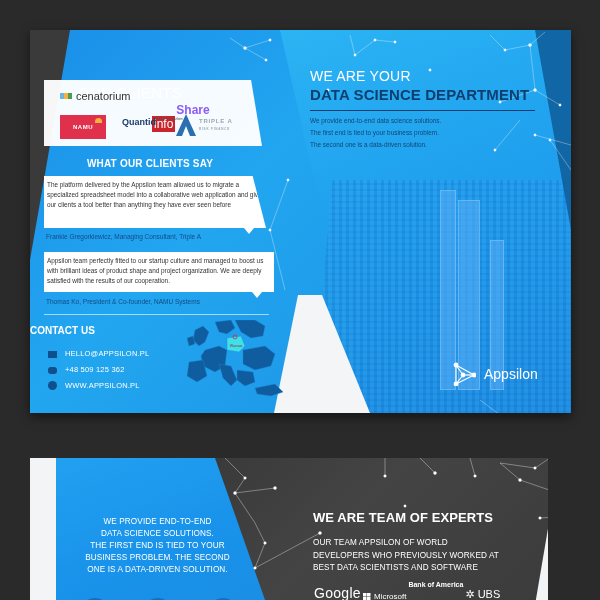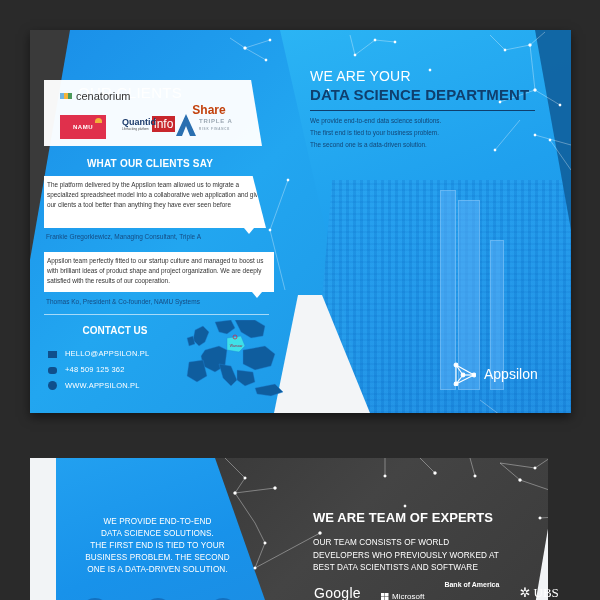--- a/index.html
+++ b/index.html
@@ -29,43 +29,43 @@
 
   .clients-title { position: absolute; left: 30px; top: 54px; width: 200px; text-align: center; color: #fff; font-size: 15px; letter-spacing: 0.3px; }
   .clients-box { position: absolute; left: 44px; top: 80px; width: 218px; height: 66px; background: rgba(255,255,255,0.96);
     clip-path: polygon(0 0, 95% 0, 100% 100%, 0 100%); }
   .logo { position: absolute; display: flex; align-items: center; font-size: 10px; }
   .logo-cenatorium { left: 16px; top: 10px; color: #333; font-size: 11px; }
   .logo-cenatorium .dots { display: inline-block; width: 12px; height: 6px; margin-right: 4px;
     background: linear-gradient(90deg, #6fb3e0 0 30%, #f4b43a 30% 65%, #4c9a5c 65%); }
   .logo-infoshare { left: 108px; top: 8px; font-weight: bold; font-size: 12px; }
   .logo-infoshare .info { background: #c8262c; color: #fff; padding: 1px 2px; font-weight: normal; margin-top: 28px; }
-  .logo-infoshare .share { color: #c2410c; margin-left: 17px; }
+  .logo-infoshare .share { color: #8b5cf6; margin-left: 1px; }
   .logo-namu { left: 16px; top: 35px; width: 46px; height: 24px; background: #e0304c; color: #fff; font-size: 6px; justify-content: center; font-weight: bold; letter-spacing: 0.5px; }
   .logo-namu .sun { position: absolute; right: 4px; top: 3px; width: 7px; height: 5px; background: #f3b23a; border-radius: 7px 7px 0 0; }
-  .logo-quantid { left: 78px; top: 37px; color: #1c3b6b; font-size: 9px; flex-direction: column; align-items: flex-start; }
+  .logo-quantid { left: 78px; top: 37px; color: #1c3b6b; font-size: 9px; flex-direction: row; align-items: flex-start; }
   .logo-quantid .q { font-weight: bold; }
   .logo-quantid .sub { font-size: 3px; color: #555; }
   .logo-triple { left: 132px; top: 34px; }
   .logo-triple .glyph { width: 20px; height: 22px; background: #2a6fb0; clip-path: polygon(50% 0, 100% 100%, 70% 100%, 50% 55%, 30% 100%, 0 100%); }
   .logo-triple .txt { margin-left: 3px; color: #9aa6b1; font-size: 6px; font-weight: bold; line-height: 8px; letter-spacing: 0.8px; }
   .logo-triple .txt .small { font-size: 3px; display:block; }
 
   .say-title { position: absolute; left: 30px; top: 158px; width: 240px; text-align: center; color: #fff; font-size: 10px; font-weight: bold; letter-spacing: 0.2px; }
   .quote-box { position: absolute; left: 44px; background: #fff; color: #333; font-size: 6.4px; line-height: 10px; padding: 4px 4px 4px 3px; }
   .quote-box::after { content: ""; position: absolute; right: 12px; bottom: -6px; width: 0; height: 0;
     border-left: 5px solid transparent; border-right: 5px solid transparent; border-top: 6px solid #fff; }
   .quote1 { top: 176px; width: 222px; height: 52px; clip-path: polygon(0 0, 94% 0, 100% 100%, 100% 120%, 0 120%); }
   .quote2 { top: 252px; width: 230px; height: 40px; }
   .author { position: absolute; left: 46px; color: #154b82; font-size: 6.5px; }
   .author1 { top: 233px; }
   .author2 { top: 297px; }
   .sep { position: absolute; left: 44px; top: 314px; width: 225px; height: 1px; background: rgba(255,255,255,0.6); }
 
-  .contact-title { position: absolute; left: 30px; top: 325px; width: 170px; text-align: center; color: #fff; font-size: 10px; font-weight: bold; }
+  .contact-title { position: absolute; left: 30px; top: 325px; width: 170px; text-align: left; color: #fff; font-size: 10px; font-weight: bold; }
   .contact-row { position: absolute; left: 48px; display: flex; align-items: flex-end; color: #fff; font-size: 7.5px; letter-spacing: 0.2px; }
   .contact-row .ic { width: 9px; height: 7px; margin-right: 8px; background: #0f4f8c; display:inline-block; }
   .c1 { top: 349px; } .c2 { top: 365px; } .c3 { top: 381px; }
   .ic-mail { clip-path: polygon(0 0, 100% 0, 100% 100%, 0 100%); position: relative; }
   .ic-phone { border-radius: 3px; }
   .ic-globe { border-radius: 50%; height: 9px !important; }
 
   .map { position: absolute; left: 175px; top: 320px; width: 110px; height: 85px; }
 
   .headline1 { position: absolute; left: 310px; top: 68px; color: #fff; font-size: 14px; letter-spacing: 0.2px; }
@@ -81,28 +81,28 @@
   .card2 .blue { position: absolute; left: 26px; top: 0; width: 235px; height: 142px;
     background: linear-gradient(160deg, #22a0f0 0%, #1892ea 60%, #1b8ee4 100%);
     clip-path: polygon(0 0, 190px 0, 235px 142px, 0 142px); }
   .card2 .dark { position: absolute; left: 185px; top: 0; width: 345px; height: 142px;
     background: linear-gradient(135deg, #3a3a3a 0%, #444 40%, #3b3b3b 100%);
     clip-path: polygon(0 0, 100% 0, 93% 100%, 50px 100%); }
   .provide { position: absolute; left: 50px; top: 58px; width: 175px; text-align: center; color: #fff; font-size: 8.2px; line-height: 12px; letter-spacing: 0.1px; }
   .circle { position: absolute; top: 140px; width: 30px; height: 30px; border-radius: 50%; background: #1370bf; }
   .experts-title { position: absolute; left: 313px; top: 510px; color: #fff; font-size: 13px; font-weight: bold; letter-spacing: 0.1px; }
   .experts-desc { position: absolute; left: 313px; top: 537px; color: #fff; font-size: 8.2px; line-height: 12.5px; letter-spacing: 0.1px; }
-  .companies { position: absolute; left: 314px; top: 585px; display: flex; align-items: flex-end; gap: 20px; color: #fff; }
+  .companies { position: absolute; left: 314px; top: 585px; display: flex; align-items: flex-end; gap: 2px; color: #fff; }
   .co-google { font-size: 14px; letter-spacing: 0.3px; }
   .co-ms { font-size: 8px; display: flex; align-items: center; }
   .co-ms .sq { width: 8px; height: 8px; margin-right: 3px; background:
     linear-gradient(#fff,#fff) 0 0/3.5px 3.5px no-repeat, linear-gradient(#fff,#fff) 4.5px 0/3.5px 3.5px no-repeat,
     linear-gradient(#fff,#fff) 0 4.5px/3.5px 3.5px no-repeat, linear-gradient(#fff,#fff) 4.5px 4.5px/3.5px 3.5px no-repeat; }
   .co-boa { font-size: 7px; font-weight: bold; align-self: flex-start; margin-top: -4px; }
-  .co-ubs { font-size: 13px; font-family: Liberation Serif, serif; }
+  .co-ubs { font-size: 11px; font-family: Liberation Sans, sans-serif; }
 </style>
 </head>
 <body>
 
 <div class="canvas">
 
   <div class="card1">
     <div class="left-dark"></div>
     <div class="right-panel"></div>
     <div class="city">
@@ -293,21 +293,21 @@
       <div>BUSINESS PROBLEM. THE SECOND</div>
       <div>ONE IS A DATA-DRIVEN SOLUTION.</div>
     </div>
     <div class="circle" style="left:50px;"></div>
     <div class="circle" style="left:113px;"></div>
     <div class="circle" style="left:178px;"></div>
   </div>
 
   <div class="experts-title">WE ARE TEAM OF EXPERTS</div>
   <div class="experts-desc">
-    <div>OUR TEAM CONSISTS OF WORLD</div>
+    <div>OUR TEAM APPSILON OF WORLD</div>
     <div>DEVELOPERS WHO PREVIOUSLY WORKED AT</div>
     <div>BEST DATA SCIENTISTS AND SOFTWARE</div>
   </div>
   <div class="companies">
     <span class="co-google">Google</span>
     <span class="co-ms">
       <span class="sq"></span>
       <span>Microsoft</span>
     </span>
     <span class="co-boa">Bank of America</span>

